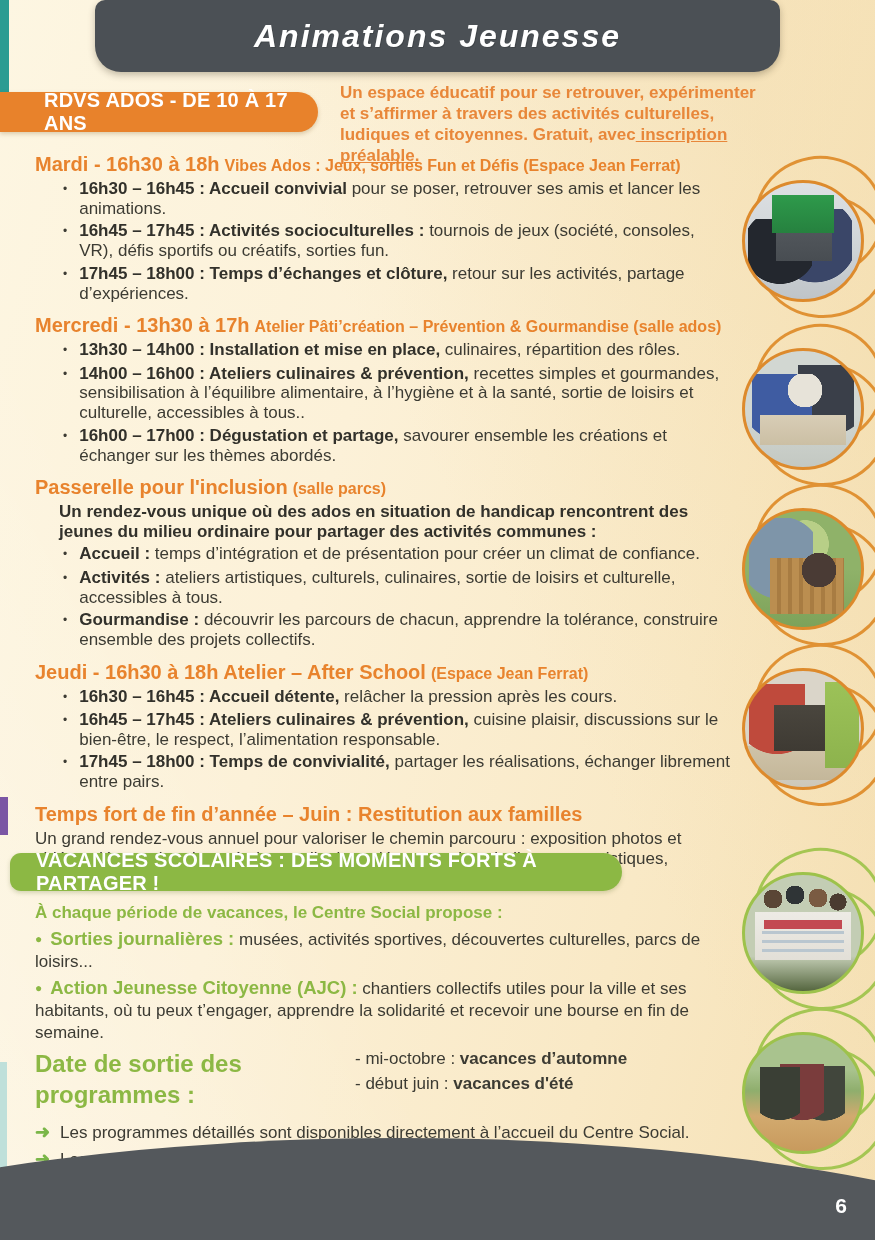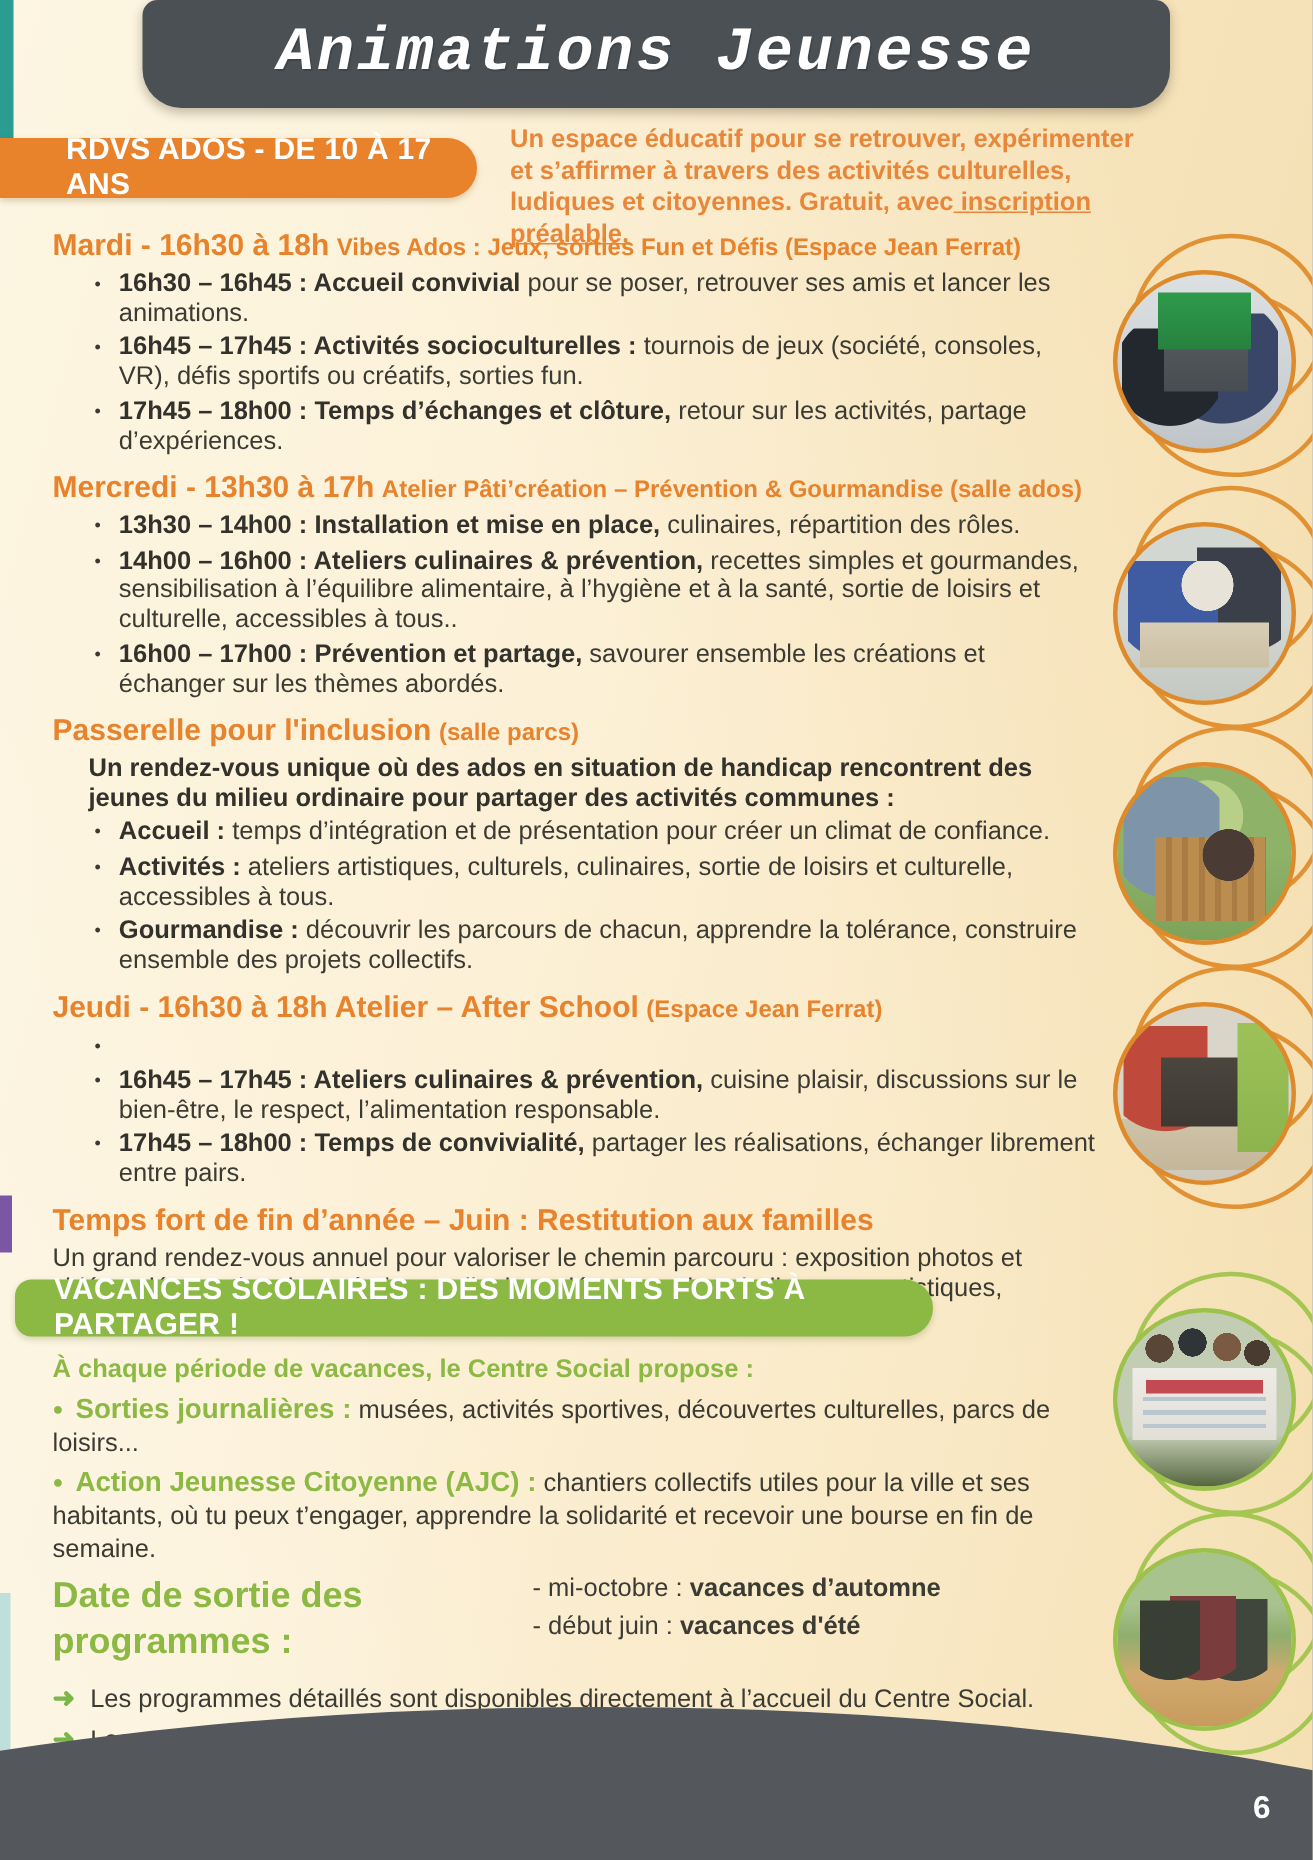--- a/index.html
+++ b/index.html
@@ -17,22 +17,22 @@
   .stripe-purple{top:797px;width:8px;height:38px;background:#7b56a4;}
   .stripe-blue{top:1062px;width:7px;height:106px;background:#bfe0da;}
   
   .title-band{
     position:absolute;left:95px;top:0;width:685px;height:72px;
     background:#4b5055;border-radius:10px 10px 26px 26px;
     display:flex;align-items:center;justify-content:center;
     box-shadow:0 3px 7px rgba(60,50,30,.30);
   }
   .title-band h1{
-    margin:12px;color:#ffffff;font-family:Liberation Mono, monospace;
-    font-style:italic;font-weight:bold;font-size:41px;letter-spacing:2px;
+    margin:12px;color:#ffffff;font-family:Liberation Sans, sans-serif;
+    font-style:italic;font-weight:bold;font-size:32px;letter-spacing:2px;
     text-shadow:1px 1px 0 rgba(0,0,0,.15);
   }
   
   .rdvs-banner{
     position:absolute;left:0;top:92px;width:318px;height:40px;box-sizing:border-box;
     background:#e8822b;border-radius:0 22px 22px 0;
     display:flex;align-items:center;padding-left:44px;
     color:#fff;font-weight:bold;font-size:20px;letter-spacing:.2px;
     box-shadow:0 2px 4px rgba(120,80,20,.25);
   }
@@ -169,21 +169,21 @@
         <li>
             <span class="blt">•</span>
             <p><strong>13h30 – 14h00 : Installation et mise en place,</strong><span> culinaires, répartition des rôles.</span></p>
           </li>
         <li>
             <span class="blt">•</span>
             <p><strong>14h00 – 16h00 : Ateliers culinaires &amp; prévention,</strong><span> recettes simples et gourmandes, sensibilisation à l’équilibre alimentaire, à l’hygiène et à la santé, sortie de loisirs et culturelle, accessibles à tous..</span></p>
           </li>
         <li>
             <span class="blt">•</span>
-            <p><strong>16h00 – 17h00 : Prévention et partage,</strong><span> savourer ensemble les créations et échanger sur les thèmes abordés.</span></p>
+            <p><strong>16h00 – 17h00 : Dégustation et partage,</strong><span> savourer ensemble les créations et échanger sur les thèmes abordés.</span></p>
           </li>
       </ul>
     </section>
 
     <section>
       <h2 class="sec-h"><span class="h-main">Passerelle pour l'inclusion</span><span class="h-sub">(salle parcs)</span></h2>
       <p class="sec-intro">Un rendez-vous unique où des ados en situation de handicap rencontrent des jeunes du milieu ordinaire pour partager des activités communes :</p>
       <ul>
         <li>
             <span class="blt">•</span>
@@ -198,20 +198,21 @@
             <p><strong>Gourmandise :</strong><span> découvrir les parcours de chacun, apprendre la tolérance, construire ensemble des projets collectifs.</span></p>
           </li>
       </ul>
     </section>
 
     <section>
       <h2 class="sec-h"><span class="h-main">Jeudi - 16h30 à 18h Atelier – After School</span><span class="h-sub">(Espace Jean Ferrat)</span></h2>
       <ul>
         <li>
             <span class="blt">•</span>
+            <p><strong>16h30 – 16h45 : Accueil détente,</strong><span> relâcher la pression après les cours.</span></p>
           </li>
         <li>
             <span class="blt">•</span>
             <p><strong>16h45 – 17h45 : Ateliers culinaires &amp; prévention,</strong><span> cuisine plaisir, discussions sur le bien-être, le respect, l’alimentation responsable.</span></p>
           </li>
         <li>
             <span class="blt">•</span>
             <p><strong>17h45 – 18h00 : Temps de convivialité,</strong><span> partager les réalisations, échanger librement entre pairs.</span></p>
           </li>
       </ul>

